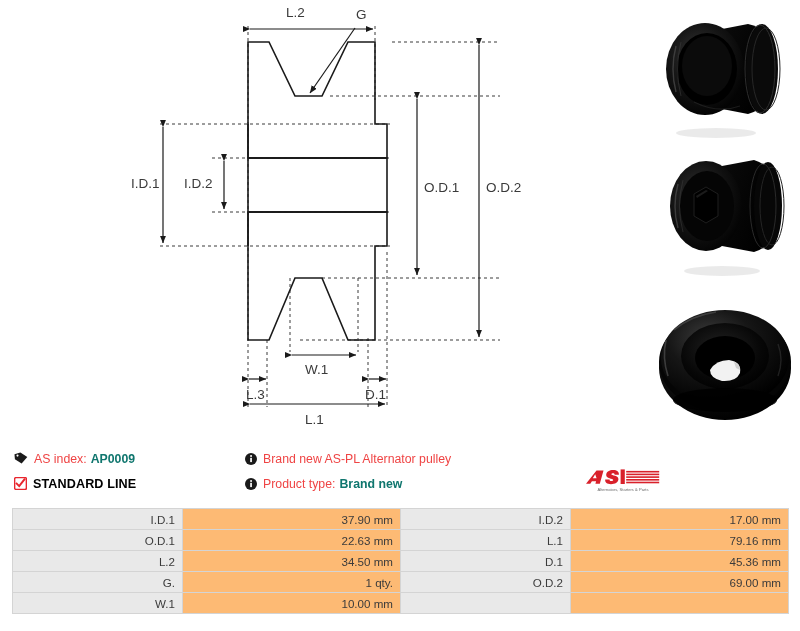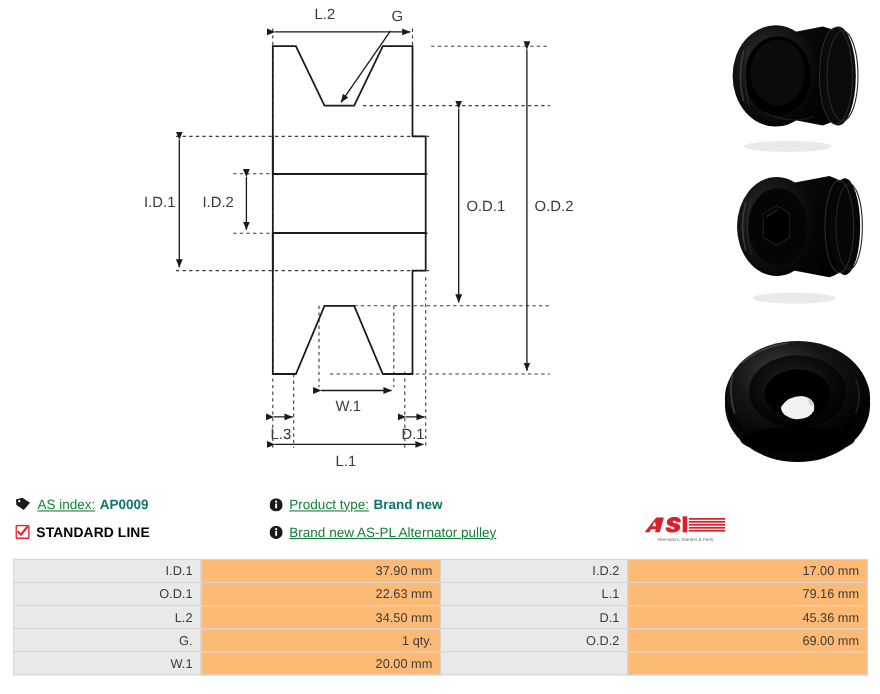--- a/index.html
+++ b/index.html
@@ -30,21 +30,21 @@
   #info-block { position: absolute; left: 0; top: 446px; width: 800px; height: 58px; }
   .info-col { position: absolute; top: 0; }
   #info-col-1 { left: 14px;  width: 230px; }
   #info-col-2 { left: 245px; width: 300px; }
   #info-col-3 { left: 548px; width: 250px; }
 
   .info-line {
     display: flex; align-items: center;
     height: 25px; font-size: 12.3px; white-space: nowrap;
   }
-  .info-line .lbl { color: #15803d; text-decoration: underline; }
+  .info-line .lbl { color: #ef4444; }
   .info-line .val { font-weight: bold; color: #0f766e; margin-left: 4px; }
   .ico { display: inline-flex; align-items: center; justify-content: center;
          flex: 0 0 auto; margin-right: 6px; }
   .ico svg { display: block; }
 
   .standard-line { color: #000000; font-weight: bold; font-size: 12.6px;
                    letter-spacing: .1px; }
 
   #logo-wrap { position: absolute; left: 586px; top: 468px; width: 74px; height: 26px; }
   #logo-wrap svg { display: block; width: 100%; height: 100%; }
@@ -286,32 +286,32 @@
 
     <div class="info-col" id="info-col-2">
       <div class="info-line">
         <span class="ico">
           <svg width="12" height="12" viewBox="0 0 12 12" xmlns="http://www.w3.org/2000/svg">
             <circle cx="6" cy="6" r="6" fill="#1a1a1a"></circle>
             <rect x="5.2" y="4.8" width="1.7" height="4.3" fill="#ffffff"></rect>
             <circle cx="6.05" cy="3.1" r="1" fill="#ffffff"></circle>
           </svg>
         </span>
-        <span class="lbl">Product type:</span>
-        <span class="val">Brand new</span>
+        <span class="lbl">Brand new AS-PL Alternator pulley</span>
       </div>
       <div class="info-line">
         <span class="ico">
           <svg width="12" height="12" viewBox="0 0 12 12" xmlns="http://www.w3.org/2000/svg">
             <circle cx="6" cy="6" r="6" fill="#1a1a1a"></circle>
             <rect x="5.2" y="4.8" width="1.7" height="4.3" fill="#ffffff"></rect>
             <circle cx="6.05" cy="3.1" r="1" fill="#ffffff"></circle>
           </svg>
         </span>
-        <span class="lbl">Brand new AS-PL Alternator pulley</span>
+        <span class="lbl">Product type:</span>
+        <span class="val">Brand new</span>
       </div>
     </div>
 
   </div>
 
   <div id="logo-wrap">
     <svg viewBox="0 0 74 26" xmlns="http://www.w3.org/2000/svg">
       <g fill="#d9212b">
         <path d="M10.5,2.5 L17.5,2.5 L13.8,15.8 L9.4,15.8 L10.1,13.2 L5.9,13.2 L4.3,15.8 L0,15.8 Z
                  M9.2,6.2 L6.8,10.3 L10.6,10.3 Z"></path>
@@ -357,20 +357,20 @@
         <td class="v">45.36 mm</td>
       </tr>
       <tr>
         <td class="k">G.</td>
         <td class="v">1 qty.</td>
         <td class="k">O.D.2</td>
         <td class="v">69.00 mm</td>
       </tr>
       <tr>
         <td class="k">W.1</td>
-        <td class="v">20.00 mm</td>
+        <td class="v">10.00 mm</td>
         <td class="k"></td>
         <td class="v"></td>
       </tr>
     </tbody>
   </table>
 
 </div>
 
 </body></html>

